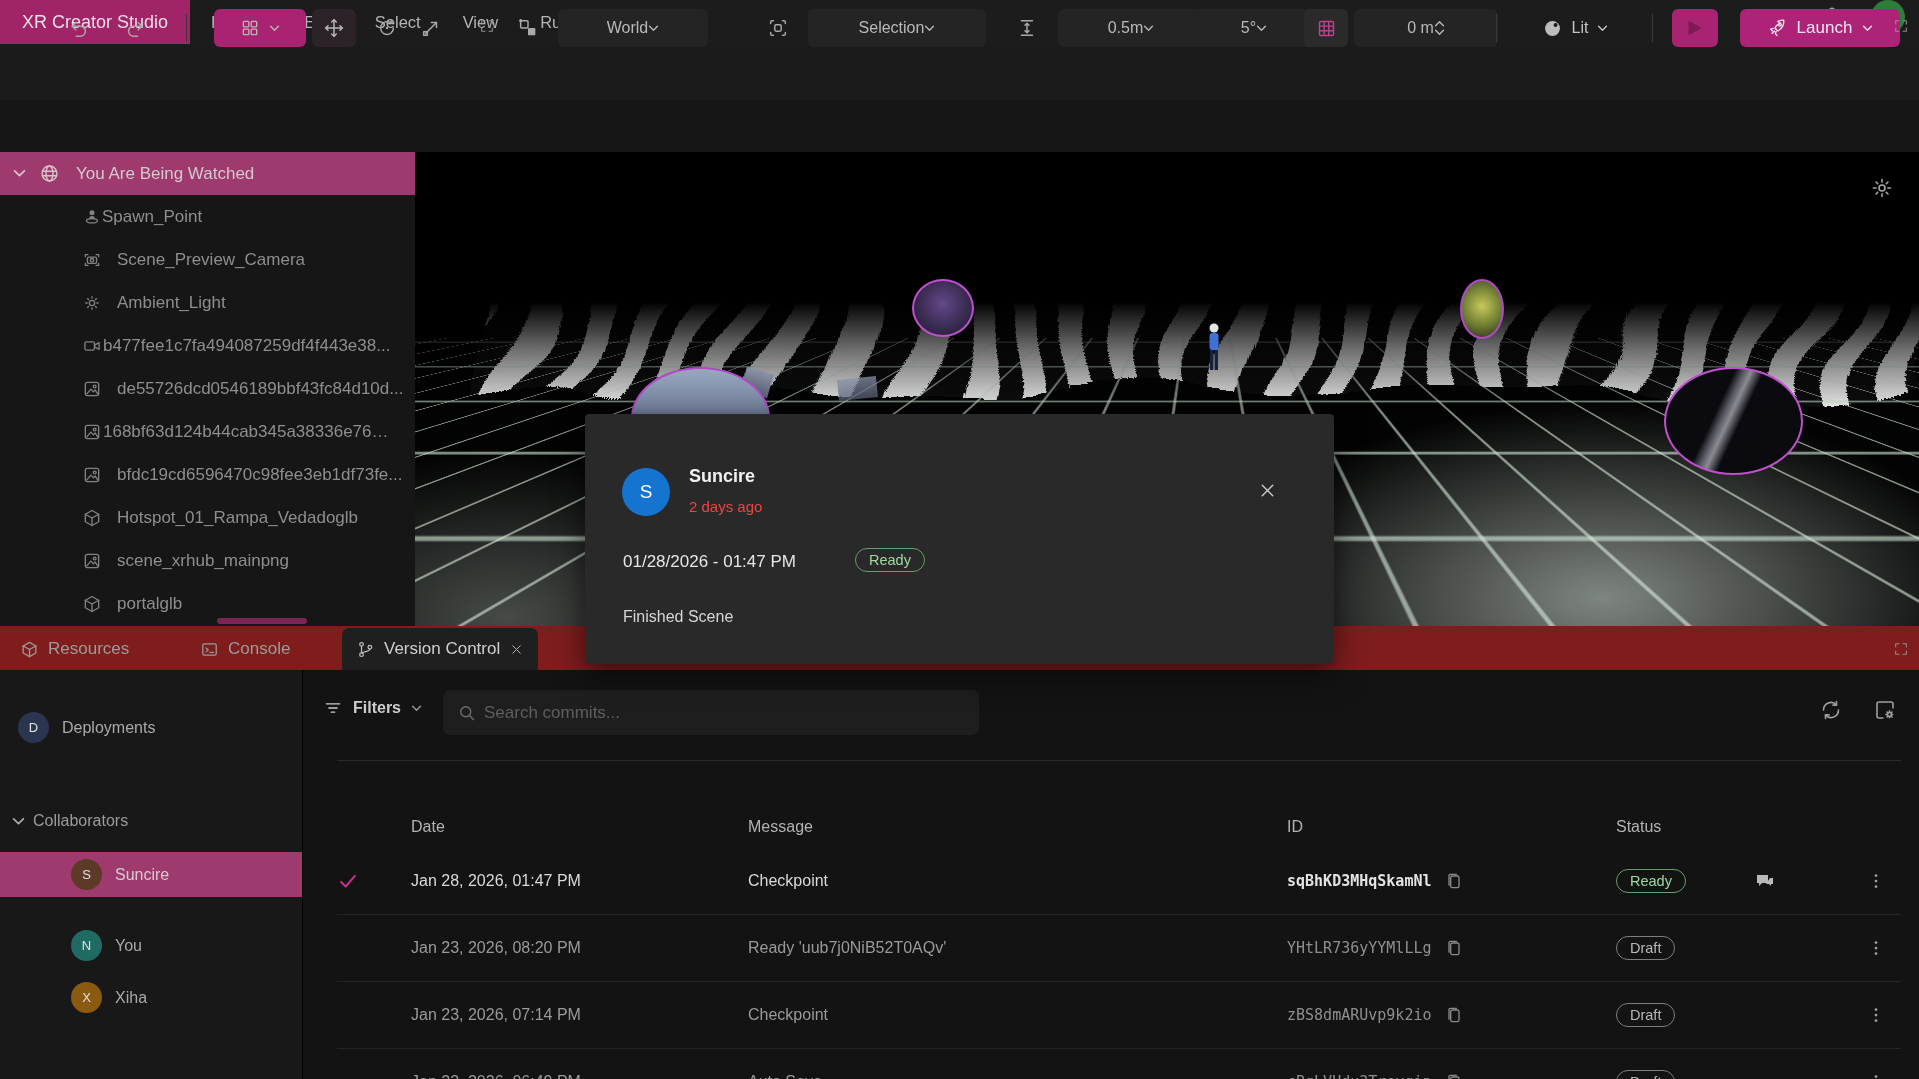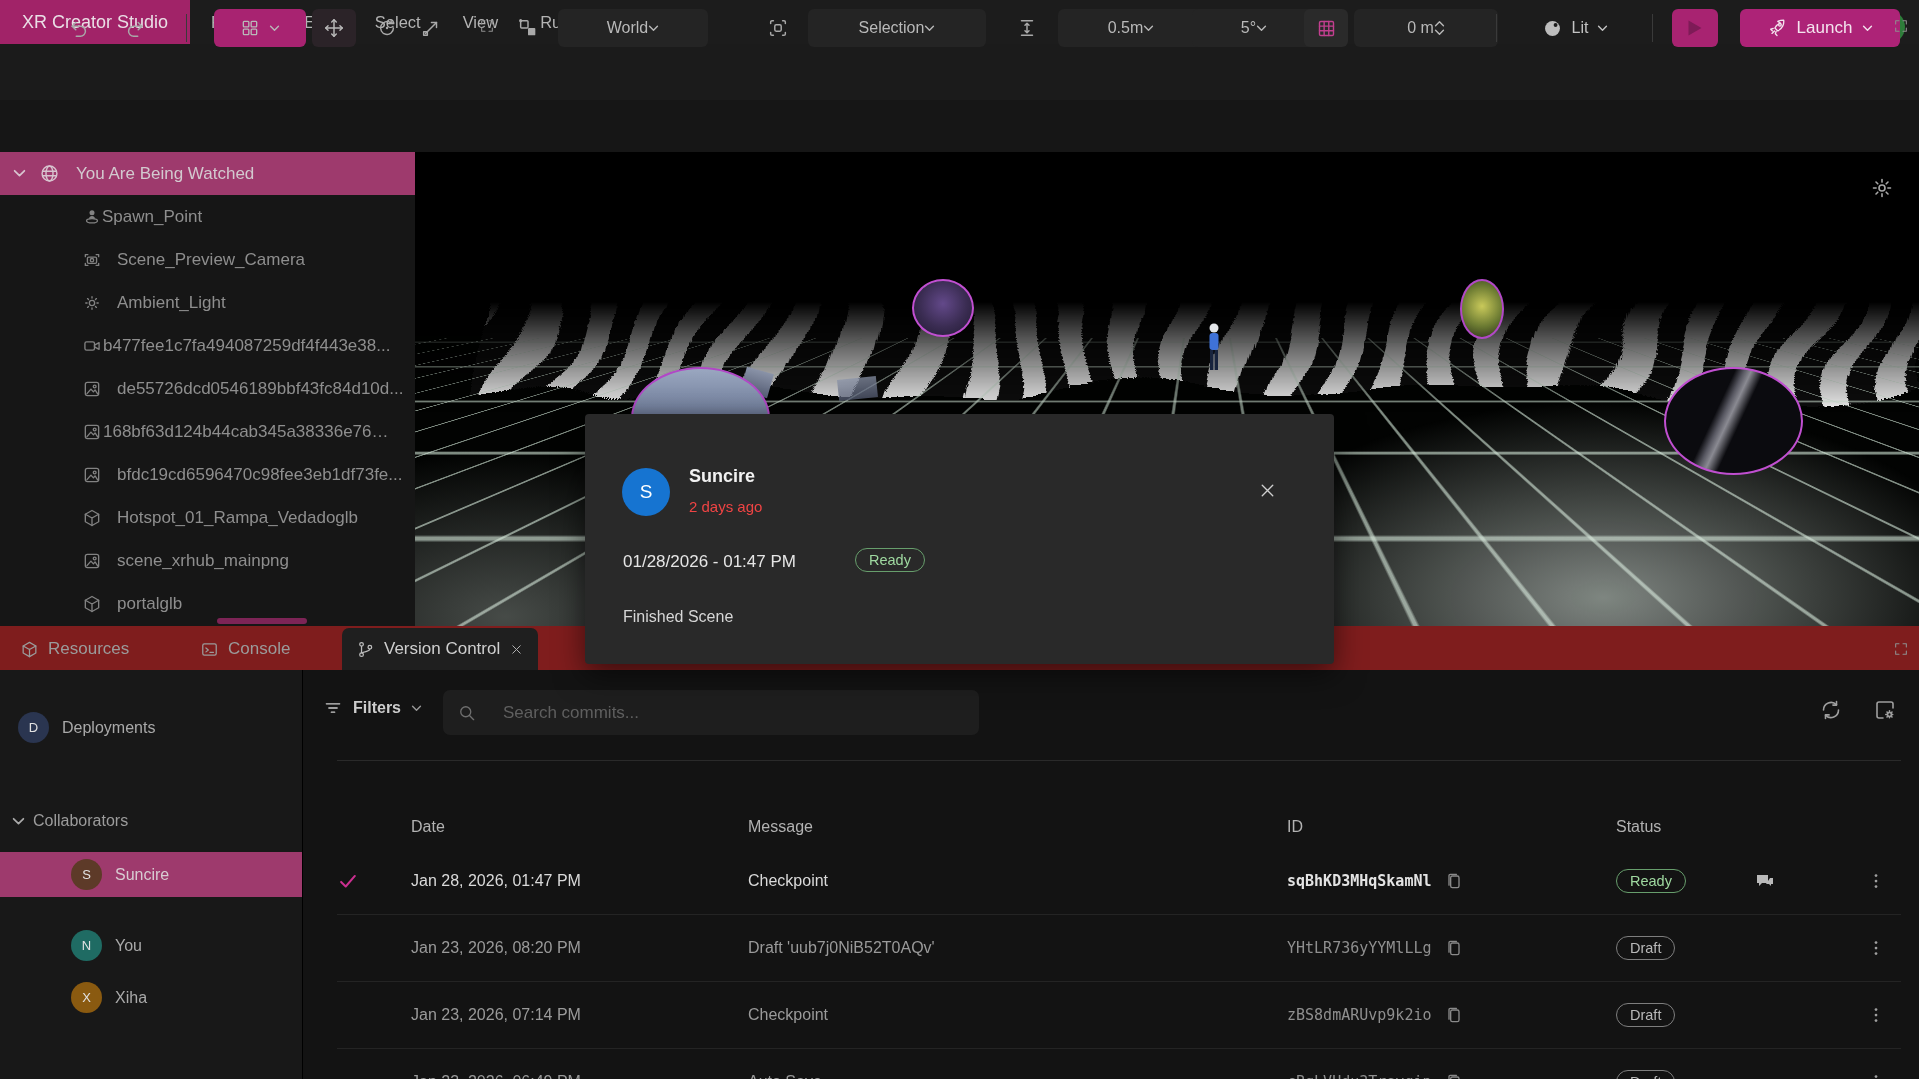--- a/index.html
+++ b/index.html
@@ -2,21 +2,21 @@
 <html><head>
 <meta charset="utf-8">
 <style>
   html,body{margin:0;padding:0;background:#0c0c0c;}
   body{font-family:"Liberation Sans",sans-serif;-webkit-font-smoothing:antialiased;}
   #app{position:relative;width:1919px;height:1079px;background:#151515;overflow:hidden;color:#bdbdbd;}
   .abs{position:absolute;}
   .ic{display:inline-block;vertical-align:middle;stroke:currentColor;fill:none;stroke-width:1.6;stroke-linecap:round;stroke-linejoin:round;}
 
   
-  #menubar{left:0;top:0;width:1919px;height:44px;background:#1c1c1c;display:flex;align-items:flex-end;}
+  #menubar{left:0;top:0;width:1919px;height:44px;background:#1c1c1c;display:flex;align-items:flex-start;}
   #brand{width:190px;height:44px;background:#a12368;color:#eadfe6;font-size:18px;display:flex;align-items:center;justify-content:center;}
   .menu-item{font-size:16.5px;color:#b4b4b4;padding:0 21px;height:44px;display:flex;align-items:center;cursor:default;}
   #menubar-right{margin-left:auto;display:flex;align-items:center;gap:22px;padding-right:14px;}
   #top-branch{color:#9f9f9f;}
   #user-avatar{width:34px;height:34px;border-radius:50%;background:#2e7d3a;color:#e9f2ea;display:flex;align-items:center;justify-content:center;font-size:15px;}
 
   
   #toolbar{left:0;top:44px;width:1919px;height:56px;background:#1b1b1b;}
   #toolbar .tb{position:absolute;top:9px;height:38px;display:flex;align-items:center;justify-content:center;color:#b9b9b9;}
   .tbtn{border-radius:6px;}
@@ -85,21 +85,21 @@
   #bottom{left:0;top:626px;width:1919px;height:453px;background:#141414;z-index:10;}
   #bottom-tabs{position:absolute;left:0;top:0;width:1919px;height:44px;background:#7f1d1d;}
   #sidebar{position:absolute;left:0;top:44px;width:302px;height:409px;background:#181818;border-right:1px solid #000;}
   .sb-row{position:absolute;display:flex;align-items:center;gap:13px;font-size:16px;color:#a9a9a9;}
   .sb-avatar{width:31px;height:31px;border-radius:50%;display:flex;align-items:center;justify-content:center;font-size:13px;color:#e2e2e2;}
   #sb-selected{position:absolute;left:0;top:182px;width:302px;height:45px;background:#9e3a6d;}
 
   #commits{position:absolute;left:303px;top:44px;width:1616px;height:409px;background:#131313;}
   #filters-row{position:absolute;left:0;top:20px;width:1616px;height:52px;}
   #filters-btn{position:absolute;left:20px;top:8px;display:flex;align-items:center;gap:10px;color:#cdcdcd;font-size:16px;font-weight:bold;}
-  #search-box{position:absolute;left:140px;top:0px;width:508px;height:45px;background:#1e1e1e;border-radius:7px;display:flex;align-items:center;padding:0 14px;gap:24px;color:#6f6f6f;}
+  #search-box{position:absolute;left:140px;top:0px;width:508px;height:45px;background:#1e1e1e;border-radius:7px;display:flex;align-items:center;padding:0 14px;gap:5px;color:#6f6f6f;}
   #search-box input{background:transparent;border:0;outline:none;color:#cfcfcf;font-size:17px;width:420px;font-family:"Liberation Sans",sans-serif;}
   #search-box input::placeholder{color:#5f5f5f;}
   #commits-actions{position:absolute;right:22px;top:8px;display:flex;gap:30px;color:#9f9f9f;}
   #filters-divider{position:absolute;left:34px;top:90px;width:1564px;height:1px;background:#2a2a2a;}
   .c-grid{position:absolute;left:34px;width:1564px;display:grid;grid-template-columns:74px 337px 539px 329px 137px 98px 1fr;align-items:center;}
   #c-header{top:136px;height:42px;color:#b2b2b2;font-size:16px;}
   .c-row{height:66px;border-bottom:1px solid #242424;font-size:16px;color:#9a9a9a;}
   .c-row.first{color:#dadada;}
   .cid{font-family:"DejaVu Sans Mono",monospace;font-size:15px;display:flex;align-items:center;gap:12px;color:#8f8f8f;}
   .first .cid{color:#e3e3e3;font-weight:bold;}
@@ -655,21 +655,21 @@
               <use href="#i-comment"></use>
             </svg></span>
         <span class="kebab"><svg class="ic" width="22" height="22">
               <use href="#i-kebab"></use>
             </svg></span>
       </div>
 
       <div class="c-grid c-row" style="top:245px">
         <span></span>
         <span>Jan 23, 2026, 08:20 PM</span>
-        <span>Draft 'uub7j0NiB52T0AQv'</span>
+        <span>Ready 'uub7j0NiB52T0AQv'</span>
         <span class="cid">
             <span>YHtLR736yYYMlLLg</span>
             <svg class="ic copy-ic" width="20" height="20">
               <use href="#i-copy"></use>
             </svg>
           </span>
         <span><span class="pill pill-draft">Draft</span></span>
         <span></span>
         <span class="kebab"><svg class="ic" width="22" height="22">
               <use href="#i-kebab"></use>

